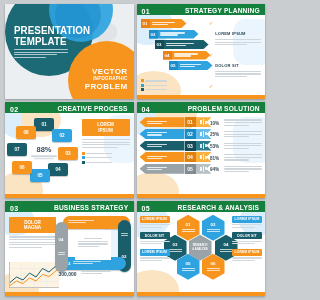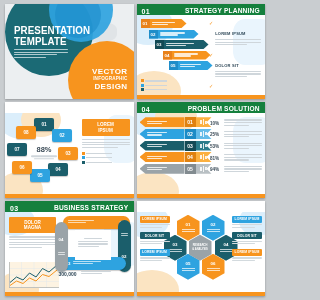--- a/index.html
+++ b/index.html
@@ -146,21 +146,21 @@
     </div>
     <div class="t-sub lines wht">
       <i></i>
         <i></i>
         <i style="width:80%"></i>
         <i style="width:60%"></i>
     </div>
     <div class="t-vec">
       <div class="a">VECTOR</div>
       <div class="b">INFOGRAPHIC</div>
-      <div class="c">DESIGN</div>
+      <div class="c">PROBLEM</div>
     </div>
   </div>
 
   <div class="slide">
     <div class="hdr">
       <span class="num">01</span>
       <span class="ttl">STRATEGY PLANNING</span>
     </div>
     <div class="stage">
       <div class="blob bl-blue" style="left:-14px;top:-10px;width:50px;height:40px;"></div>
@@ -259,20 +259,24 @@
         <div class="lg">
             <u style="background:#1B5E6B"></u>
             <i></i>
           </div>
       </div>
     </div>
     <div class="footbar"></div>
   </div>
 
   <div class="slide">
+    <div class="hdr">
+      <span class="num">02</span>
+      <span class="ttl">CREATIVE PROCESS</span>
+    </div>
     <div class="stage">
       <div class="blob bl-blue" style="left:-6px;top:-8px;width:46px;height:34px;"></div>
       <div class="blob bl-org" style="left:16px;top:-10px;width:40px;height:34px;"></div>
       <div class="blob bl-org" style="left:-8px;bottom:-14px;width:46px;height:36px;"></div>
       <div class="blob bl-lt" style="right:-6px;top:2px;width:36px;height:48px;border-radius:34%;"></div>
 
       <div class="oct">
         <div class="pc" style="background:#1B5E6B;left:26px;top:2px;">
             <span>01</span>
           </div>
@@ -549,20 +553,24 @@
         <div class="lines" style="position:absolute;left:26px;bottom:2px;width:30px">
             <i></i>
             <i style="width:70%"></i>
           </div>
       </div>
     </div>
     <div class="footbar"></div>
   </div>
 
   <div class="slide">
+    <div class="hdr">
+      <span class="num">05</span>
+      <span class="ttl">RESEARCH &amp; ANALYSIS</span>
+    </div>
     <div class="stage">
       <div class="blob bl-blue" style="left:-12px;top:-8px;width:44px;height:34px;"></div>
       <div class="blob bl-blue" style="right:-10px;top:-6px;width:36px;height:30px;"></div>
       <div class="blob bl-org" style="left:-12px;bottom:-18px;width:54px;height:40px;"></div>
 
       <div class="hexwrap">
         <div class="hex" style="background:#F7941E;left:14px;top:0px;">
           <span class="hn">01</span>
           <span class="hl">
               <i></i>

